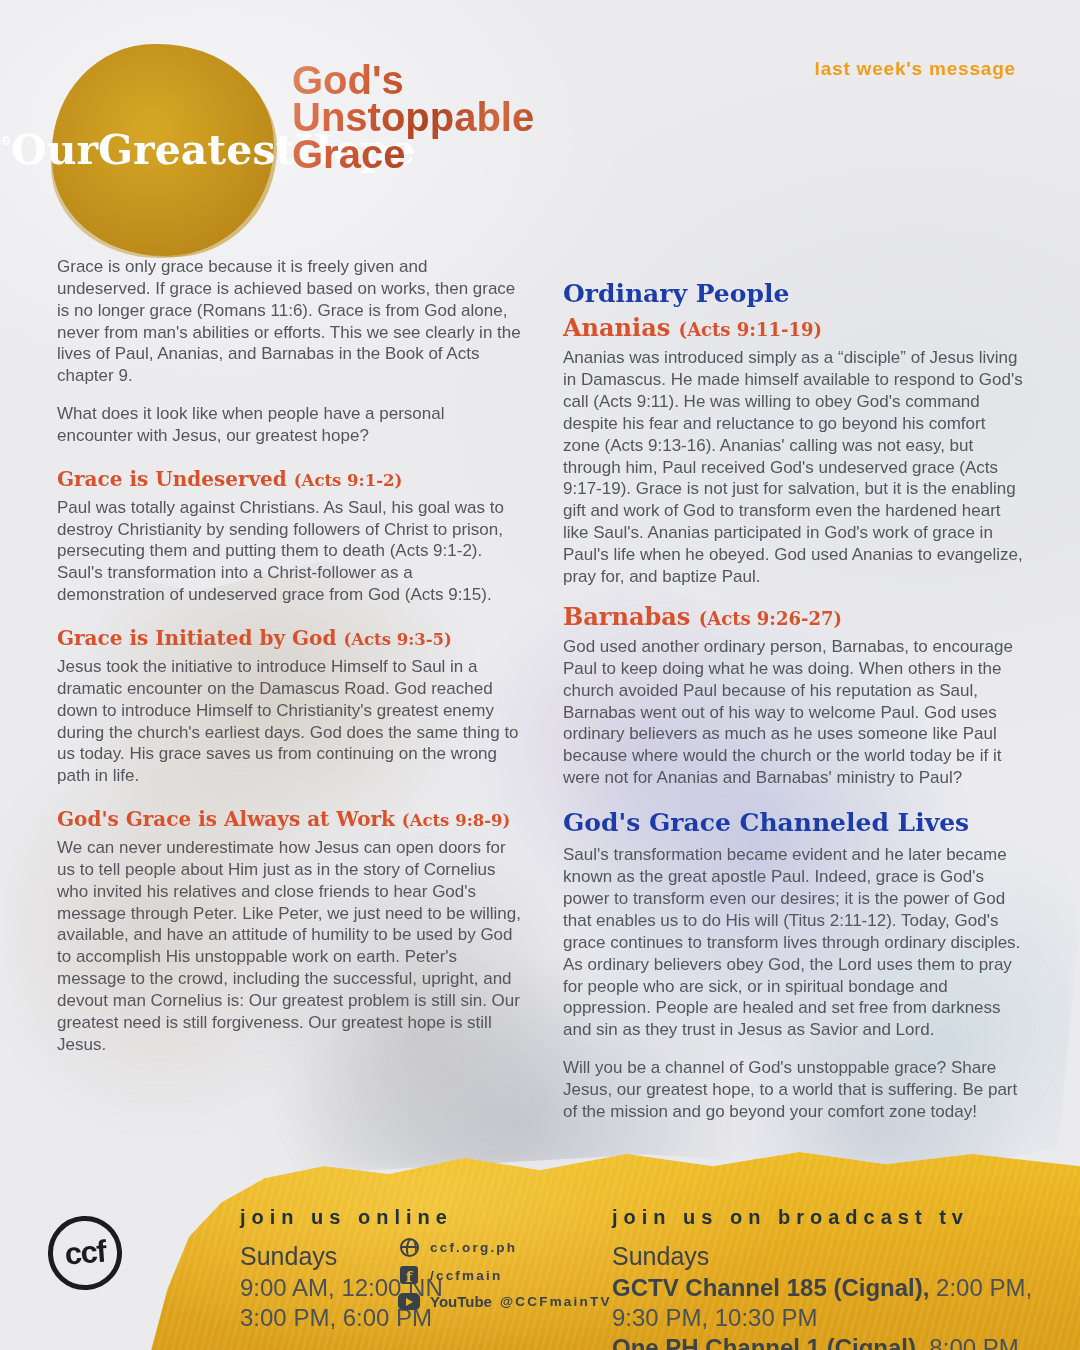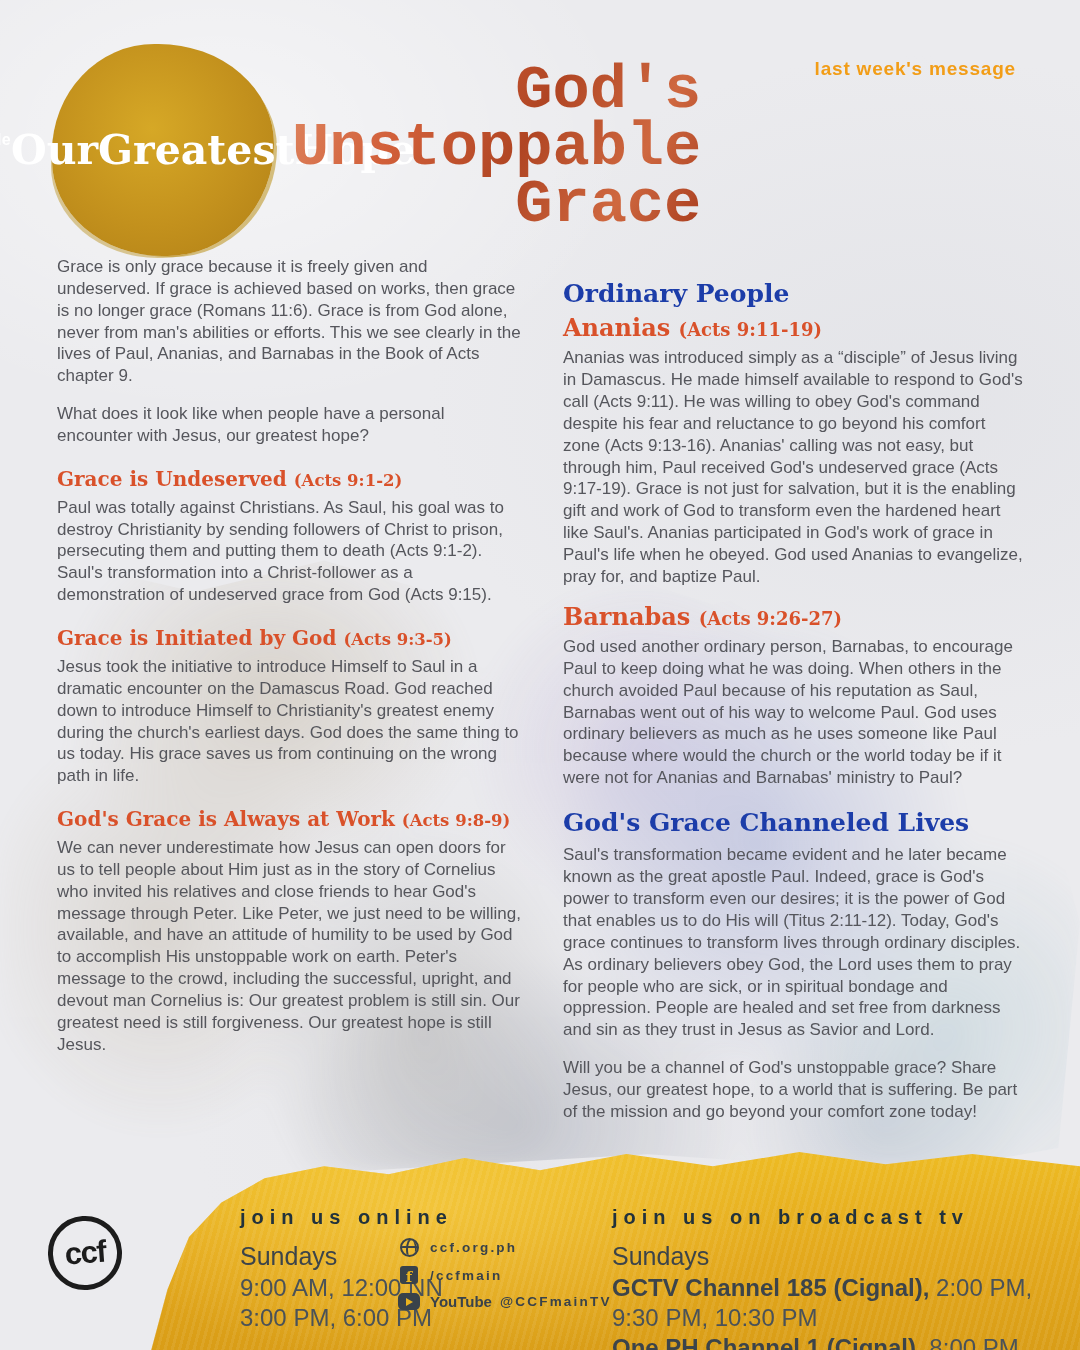--- a/index.html
+++ b/index.html
@@ -41,24 +41,24 @@
   .badge .kicker { font-size:16px; font-weight:bold; letter-spacing:.3px; margin-bottom:2px; }
   .badge .big { font-family:"DejaVu Serif", serif; font-weight:bold; font-size:41px; line-height:.93; }
   
   .lastweek {
     position:absolute; right:64px; top:58px;
     color:#f29d17; font-size:19px; font-weight:bold; letter-spacing:.8px;
   }
   
   .title {
     position:absolute; left:292px; top:62px;
-    font-family:Liberation Mono, monospace; font-weight:bold; font-size:62px; line-height:.92;
+    font-family:Liberation Sans, sans-serif; font-weight:bold; font-size:40px; line-height:.92;
     letter-spacing:0;
     background:linear-gradient(118deg, #e08a64 0%, #d2603a 28%, #b04523 55%, #cf6840 80%, #a83d1e 100%);
-    -webkit-background-clip:text; background-clip:text; color:transparent;text-align:right;
+    -webkit-background-clip:text; background-clip:text; color:transparent;
   }
   
   .col { position:absolute; color:#55565c; font-size:17px; line-height:1.285; }
   .col-left  { left:57px;  top:256px; width:464px; }
   .col-right { left:563px; top:252px; width:460px; }
   .col p { margin:0 0 16px; }
   .sec { margin-top:21px; }
   .sec-h {
     font-family:"DejaVu Serif", serif; font-weight:bold; color:#d9512a;
     font-size:20px; margin-bottom:6px; line-height:1.15;

